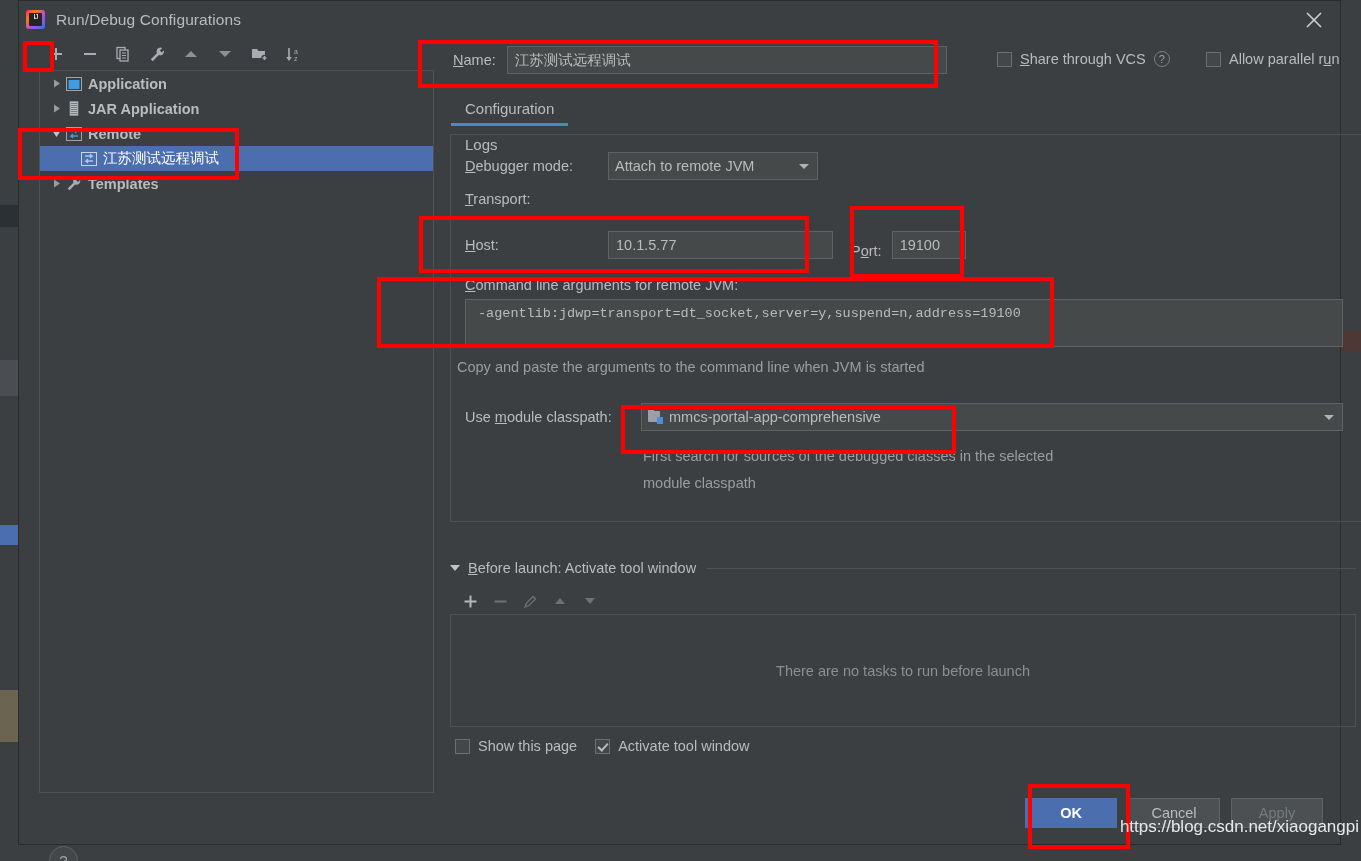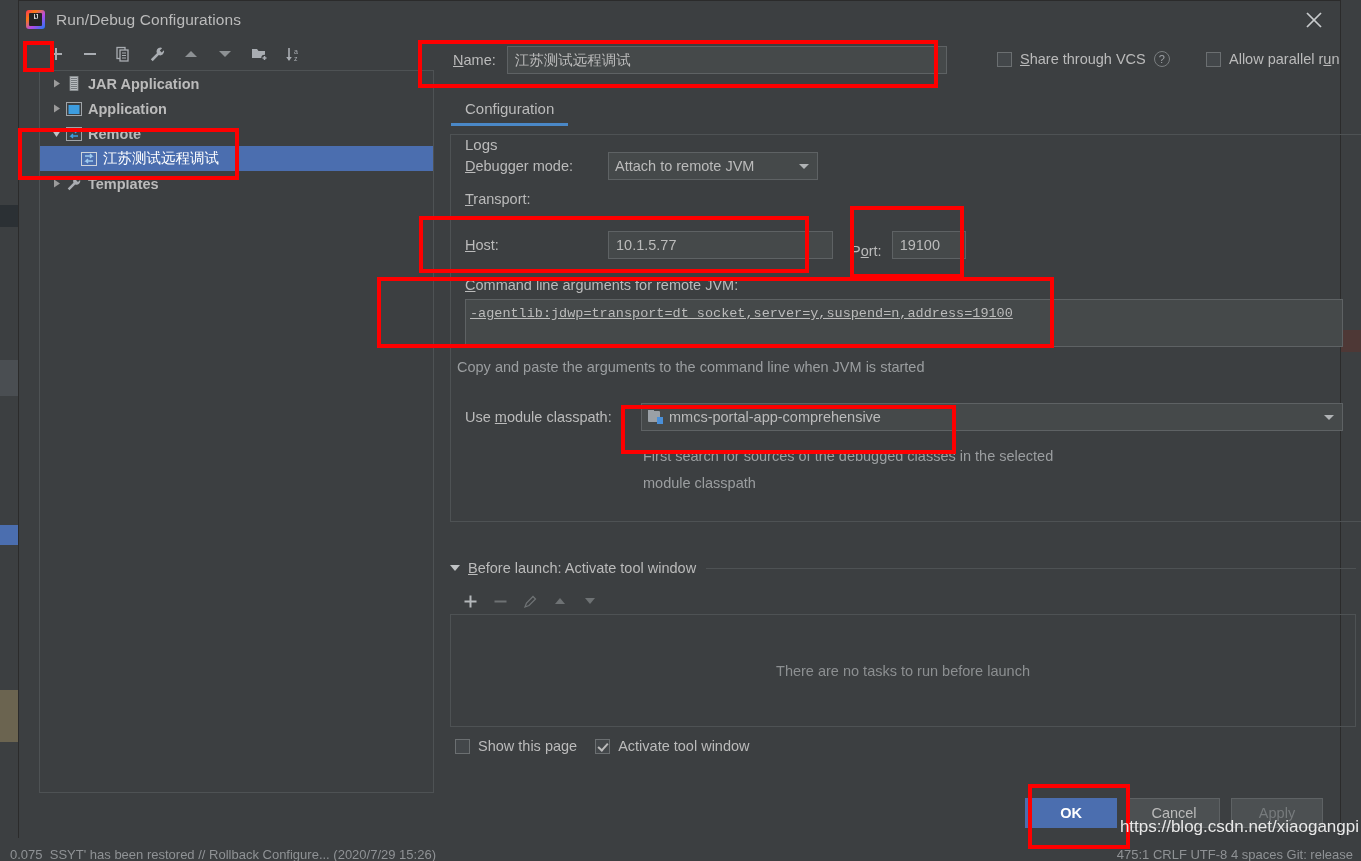--- a/index.html
+++ b/index.html
@@ -178,21 +178,21 @@
   }
   .combo .caret {
     position: absolute; right: 8px; top: 11px;
     width: 0; height: 0; border-left: 5px solid transparent;
     border-right: 5px solid transparent; border-top: 5px solid #b0b3b5;
   }
   .args-area {
     background: #45494a; border: 1px solid #5e6264;
     color: #bbbbbb; font-size: 13.5px;
     font-family: "Liberation Mono", monospace;
-    padding: 6px 4px; overflow: hidden; text-decoration: underline;
+    padding: 6px 12px; overflow: hidden;
   }
   .hint { font-size: 14.5px; color: #9b9ea0; }
   .jdk-link { font-size: 14px; color: #5b9bd5; }
 
   .module-icon {
     width: 15px; height: 14px; position: relative; flex: none; margin-right: 6px;
   }
   .module-icon .folder {
     position:absolute; left:0; top:1px; width: 12px; height: 11px;
     background: #9aa0a6; border-radius: 1px;
@@ -335,20 +335,35 @@
           <svg width="17" height="17" viewBox="0 0 17 17">
             <line x1="4" y1="2" x2="4" y2="14" stroke="#a9adb2" stroke-width="1.6"></line>
             <polygon points="4,15 1.2,11 6.8,11" fill="#a9adb2"></polygon>
             <text x="9" y="7.5" font-size="7" fill="#a9adb2" font-family="Liberation Sans">a</text>
             <text x="9" y="15" font-size="7" fill="#a9adb2" font-family="Liberation Sans">z</text>
           </svg>
         </div>
       </div>
 
       <div class="tree-box">
+
+        <div class="tree-row">
+          <span class="tw">
+            <svg width="9" height="9" viewBox="0 0 9 9">
+                <polygon points="2,0.5 8,4.5 2,8.5" fill="#9b9b9b"></polygon>
+              </svg>
+          </span>
+          <span class="ticon">
+            <svg width="16" height="14" viewBox="0 0 16 14">
+              <rect x="0.5" y="0.5" width="15" height="13" fill="none" stroke="#a0a4a8" stroke-width="1"></rect>
+              <rect x="2.5" y="3" width="11" height="9" fill="#3d9de0"></rect>
+            </svg>
+          </span>
+          <span class="tlabel">Application</span>
+        </div>
 
         <div class="tree-row">
           <span class="tw">
             <svg width="9" height="9" viewBox="0 0 9 9">
                 <polygon points="2,0.5 8,4.5 2,8.5" fill="#9b9b9b"></polygon>
               </svg>
           </span>
           <span class="ticon">
             <svg width="16" height="15" viewBox="0 0 16 15">
               <rect x="4" y="0.5" width="8" height="14" fill="#b9bdc0" stroke="#8b8f92" stroke-width="0.8"></rect>
@@ -361,35 +376,20 @@
                   <line x1="5" y1="12.5" x2="11" y2="12.5"></line>
               </g>
             </svg>
           </span>
           <span class="tlabel">JAR Application</span>
         </div>
 
         <div class="tree-row">
           <span class="tw">
             <svg width="9" height="9" viewBox="0 0 9 9">
-                <polygon points="2,0.5 8,4.5 2,8.5" fill="#9b9b9b"></polygon>
-              </svg>
-          </span>
-          <span class="ticon">
-            <svg width="16" height="14" viewBox="0 0 16 14">
-              <rect x="0.5" y="0.5" width="15" height="13" fill="none" stroke="#a0a4a8" stroke-width="1"></rect>
-              <rect x="2.5" y="3" width="11" height="9" fill="#3d9de0"></rect>
-            </svg>
-          </span>
-          <span class="tlabel">Application</span>
-        </div>
-
-        <div class="tree-row">
-          <span class="tw">
-            <svg width="9" height="9" viewBox="0 0 9 9">
                 <polygon points="0.5,2 8.5,2 4.5,8" fill="#c0c3c5"></polygon>
               </svg>
           </span>
           <span class="ticon">
             <svg width="16" height="14" viewBox="0 0 16 14">
               <rect x="0.5" y="0.5" width="15" height="13" fill="none" stroke="#a0a4a8" stroke-width="1"></rect>
               <path d="M4 4h7l-2-2 M11 4l-2 2" fill="none" stroke="#3d9de0" stroke-width="1.4"></path>
               <path d="M12 9H5l2-2 M5 9l2 2" fill="none" stroke="#3d9de0" stroke-width="1.4"></path>
             </svg>
           </span>
@@ -555,24 +555,20 @@
     </div>
 
     <div style="position:absolute;right:17px;bottom:16px;display:flex;gap:11px;">
       <div class="btn primary">OK</div>
       <div class="btn">Cancel</div>
       <div class="btn disabled">Apply</div>
     </div>
 
   </div>
 
-  <div class="ide-bottom">
-    <div class="ide-bottom-text">0.075_SSYT' has been restored // Rollback  Configure...  (2020/7/29 15:26)</div>
-    <div class="ide-bottom-right">475:1   CRLF   UTF-8   4 spaces   Git: release</div>
-  </div>
 
   <div class="wm">https://blog.csdn.net/xiaogangpi</div>
 
   <div class="ann" style="left:23px;  top:41px;  width:31px;  height:31px;"></div>
   <div class="ann" style="left:18px;  top:128px; width:221px; height:52px;"></div>
   <div class="ann" style="left:418px; top:40px;  width:520px; height:48px;"></div>
   <div class="ann" style="left:419px; top:216px; width:390px; height:57px;"></div>
   <div class="ann" style="left:850px; top:206px; width:114px; height:72px;"></div>
   <div class="ann" style="left:377px; top:277px; width:677px; height:71px;"></div>
   <div class="ann" style="left:621px; top:405px; width:335px; height:49px;"></div>

